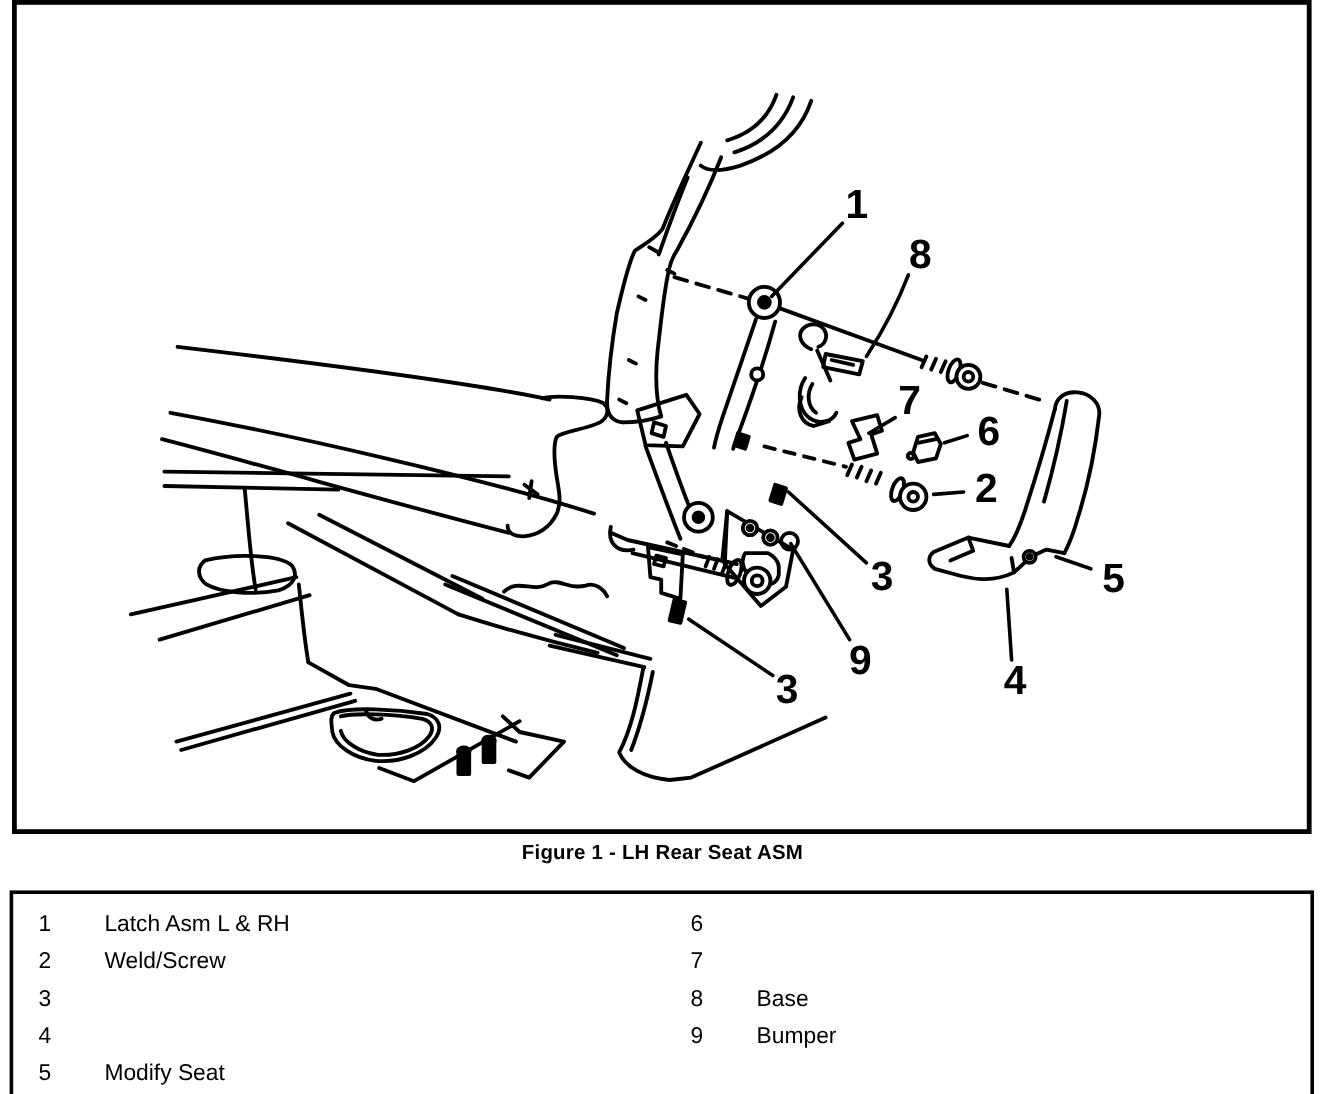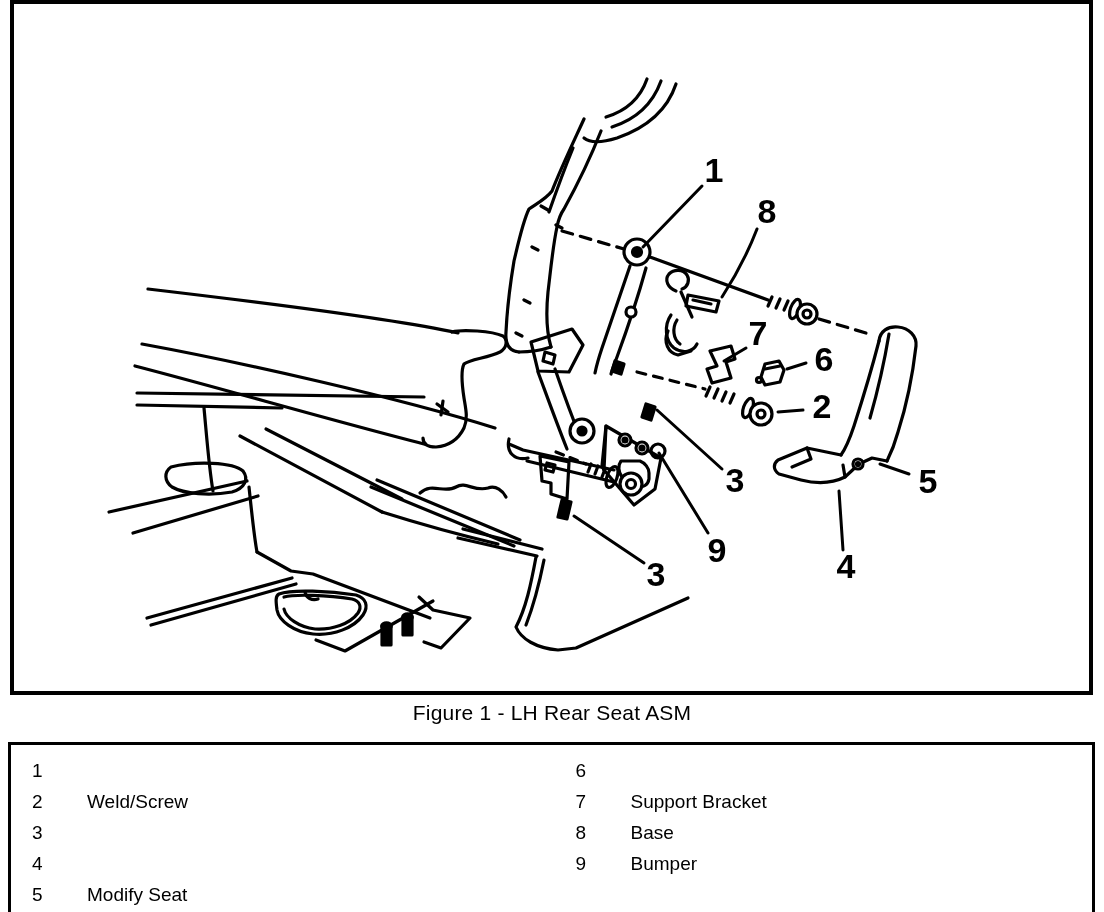--- a/index.html
+++ b/index.html
@@ -1,20 +1,20 @@
 <!DOCTYPE html>
 <html><head>
 <meta charset="utf-8">
 <style>
   html,body{margin:0;padding:0;background:#ffffff;}
   body{width:1104px;height:912px;position:relative;overflow:hidden;
        font-family:"Liberation Sans",sans-serif;color:#000;}
   #diagram{position:absolute;left:0;top:0;}
   .caption{position:absolute;left:0;top:701px;width:1104px;text-align:center;
-           font-size:21px;font-weight:normal;letter-spacing:.2px;}
+           font-size:17px;font-weight:bold;letter-spacing:.2px;}
   .legend{position:absolute;left:8px;top:742px;width:1081px;height:160px;
           border:3px solid #000;background:#fff;display:flex;padding-top:10px;}
   .legend-col{width:50%;}
   .legend-row{height:31px;line-height:31px;font-size:19px;display:flex;}
   .legend-col.c1 .num{padding-left:21px;}
   .legend-col.c2 .num{padding-left:24px;}
   .num{width:55px;flex:0 0 auto;}
   .lbl{flex:1;}
 </style>
 </head>
@@ -201,20 +201,21 @@
     <text x="656" y="586">3</text>
   </g>
 </svg>
 
 <div class="caption">Figure 1 - LH Rear Seat ASM</div>
 
 <div class="legend">
   <div class="legend-col c1">
     <div class="legend-row">
       <span class="num">1</span>
+      <span class="lbl">Latch Asm L &amp; RH</span>
     </div>
     <div class="legend-row">
       <span class="num">2</span>
       <span class="lbl">Weld/Screw</span>
     </div>
     <div class="legend-row">
       <span class="num">3</span>
     </div>
     <div class="legend-row">
       <span class="num">4</span>
@@ -223,21 +224,20 @@
       <span class="num">5</span>
       <span class="lbl">Modify Seat</span>
     </div>
   </div>
   <div class="legend-col c2">
     <div class="legend-row">
       <span class="num">6</span>
     </div>
     <div class="legend-row">
       <span class="num">7</span>
-      <span class="lbl">Support Bracket</span>
     </div>
     <div class="legend-row">
       <span class="num">8</span>
       <span class="lbl">Base</span>
     </div>
     <div class="legend-row">
       <span class="num">9</span>
       <span class="lbl">Bumper</span>
     </div>
   </div>

